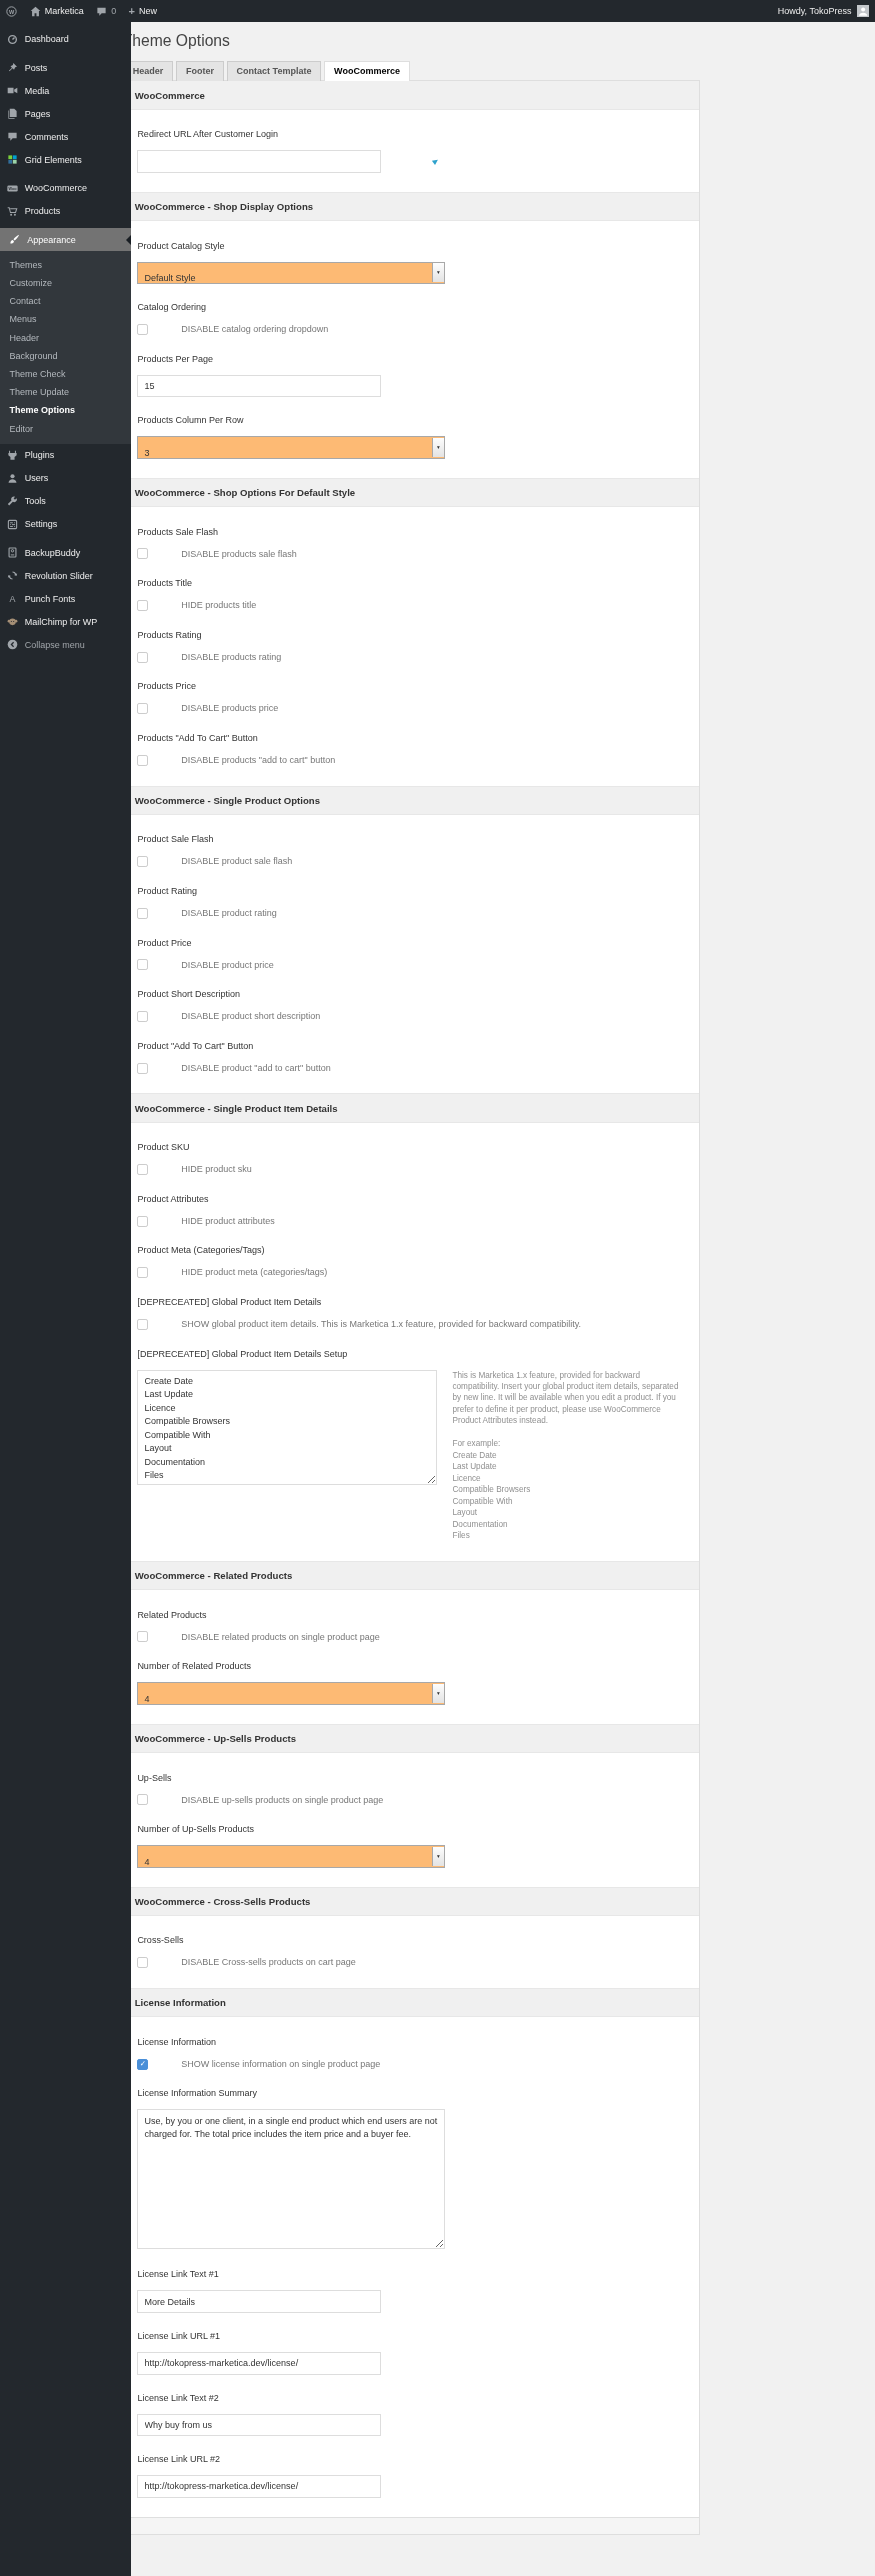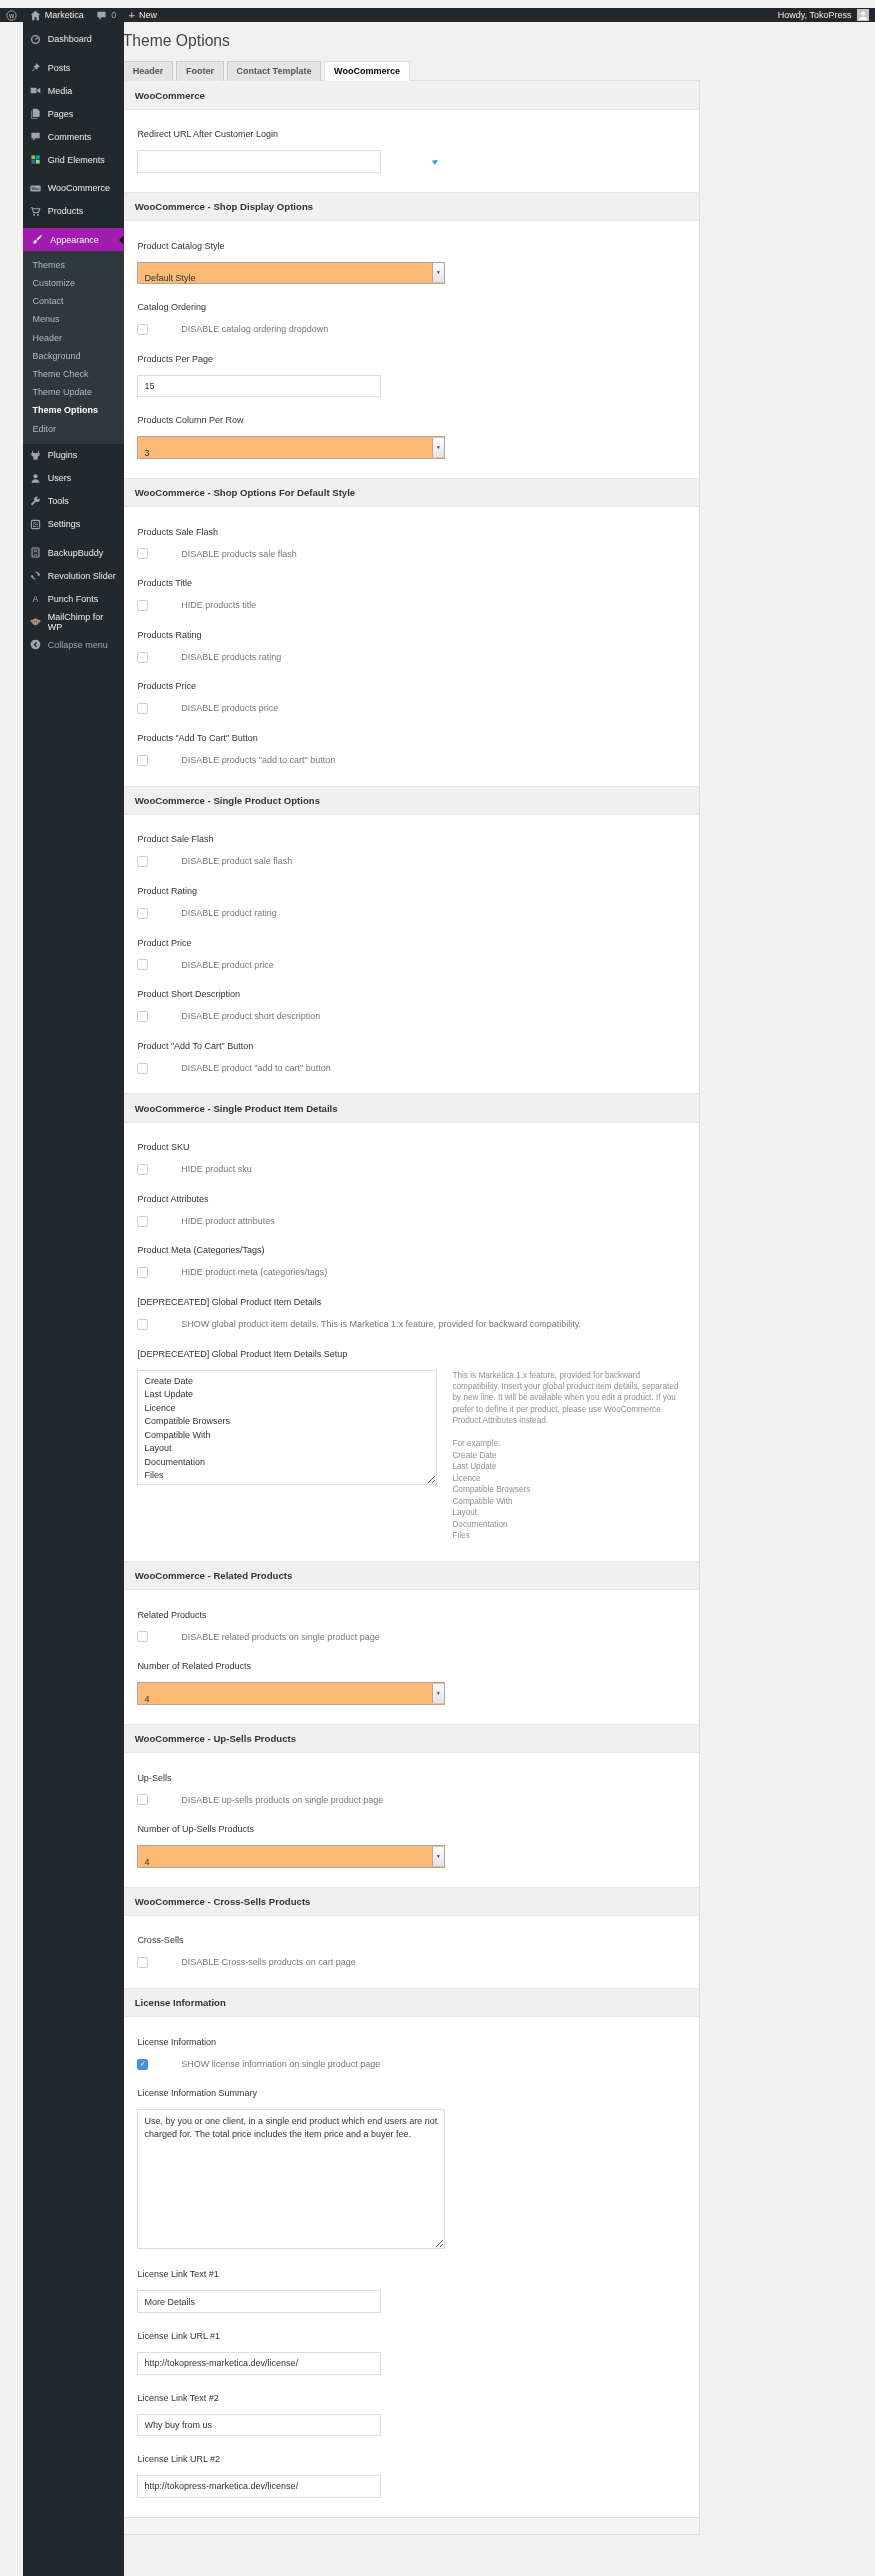--- a/index.html
+++ b/index.html
@@ -6,43 +6,43 @@
   * { box-sizing: border-box; }
   html,body { margin:0; padding:0; }
   body {
     width:876px; height:2576px; position:relative; overflow:hidden;
     background:#f1f1f1; font-family:"Liberation Sans", sans-serif; color:#444;
   }
   a { text-decoration:none; cursor:pointer; }
 
   
   #adminbar {
-    position:absolute; top:8px; left:0; width:876px; height:14px;
+    position:absolute; top:0; left:0; width:876px; height:22px;
     background:#23282d; display:flex; align-items:stretch; z-index:50;
   }
   .ab-item { display:flex; align-items:center; padding:0 6.2px; color:#eee; font-size:9px; gap:4.1px; }
   .ab-icon { display:flex; align-items:center; color:#a0a5aa; }
   .ab-count { color:#a0a5aa; }
   .ab-plus { color:#a0a5aa; font-size:11px; font-weight:bold; line-height:1; }
   .ab-spacer { flex:1; }
   .ab-howdy { display:flex; align-items:center; gap:5.5px; padding:0 6.8px; color:#eee; font-size:9px; }
   .avatar { width:12.3px; height:12.3px; display:block; }
 
   
   #sidebar {
-    position:absolute; top:22px; left:0; bottom:0; width:101px;
-    background:#23282d; padding-top:5.5px; z-index:40;margin-left:23px;
+    position:absolute; top:22px; left:0; bottom:0; width:131px;
+    background:#23282d; padding-top:5.5px; z-index:40;
   }
   .menu-sep { height:5.5px; }
   .menu-item {
     position:relative; display:flex; align-items:center; height:23px;
     padding:0 5.5px; color:#eee; font-size:9px;
   }
   .menu-icon { width:13.7px; height:13.7px; margin-right:5.5px; display:flex; align-items:center; justify-content:center; color:#a0a5aa; flex:none; }
-  .menu-item.active { background:#a21caf; color:#fff;padding-left:8px; }
+  .menu-item.active { background:#737373; color:#fff;padding-left:8px; }
   .menu-item.active .menu-icon { color:#fff; }
   .menu-arrow {
     position:absolute; right:0; top:50%; transform:translateY(-50%);
     width:0; height:0; border-top:5.5px solid transparent; border-bottom:5.5px solid transparent;
     border-right:5.5px solid #191e23;
   }
   .submenu { background:#32373c; padding:4.8px 0 6.2px; }
   .submenu-item { display:block; padding:4.1px 8.2px 4.1px 9.6px; font-size:9px; color:#b4b9be; }
   .submenu-item.current { color:#fff; font-weight:bold; }
   .menu-item.collapse { color:#a0a5aa; margin-top:0; }

